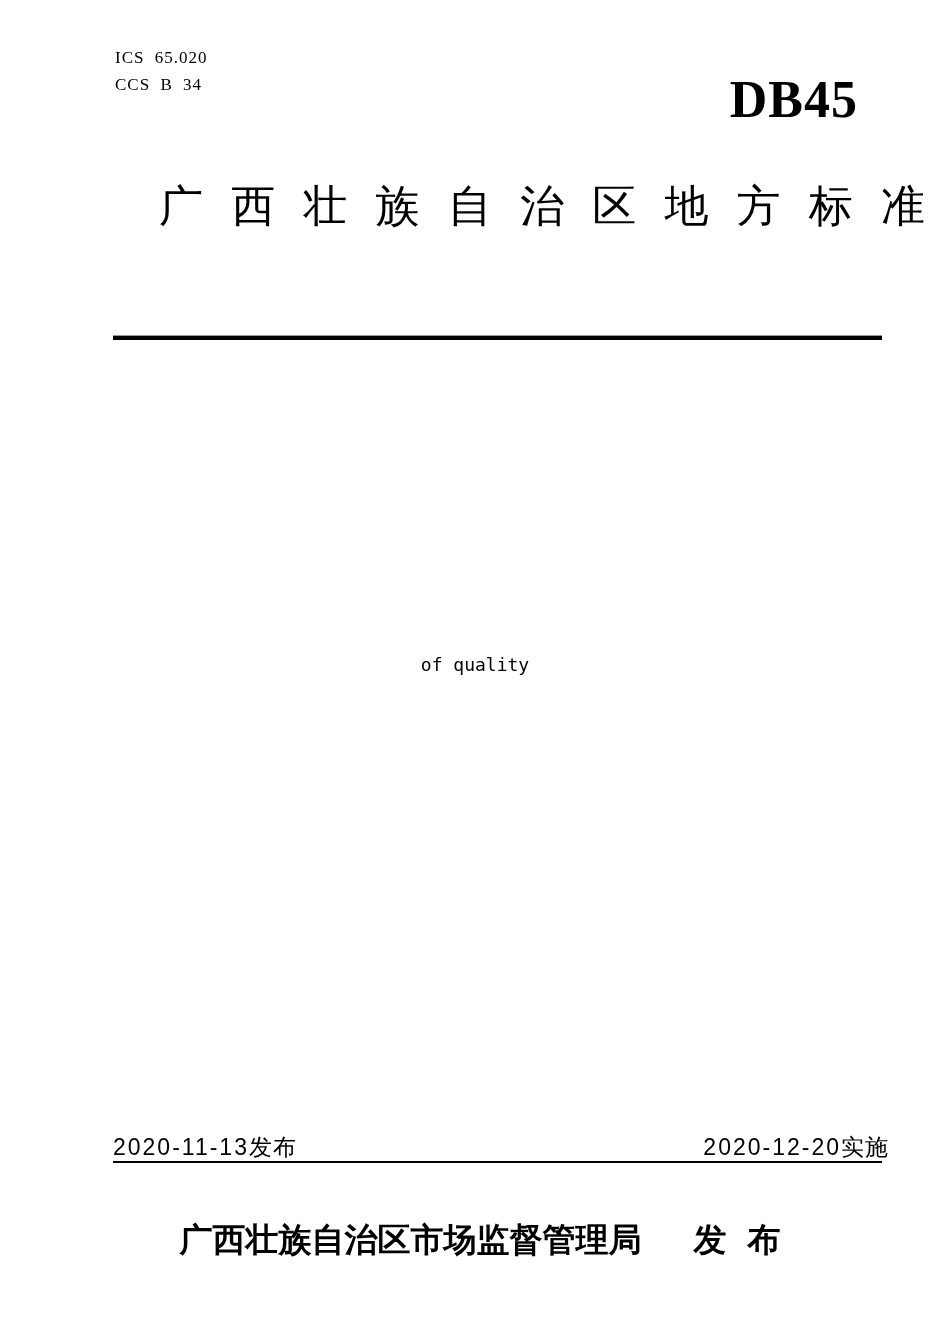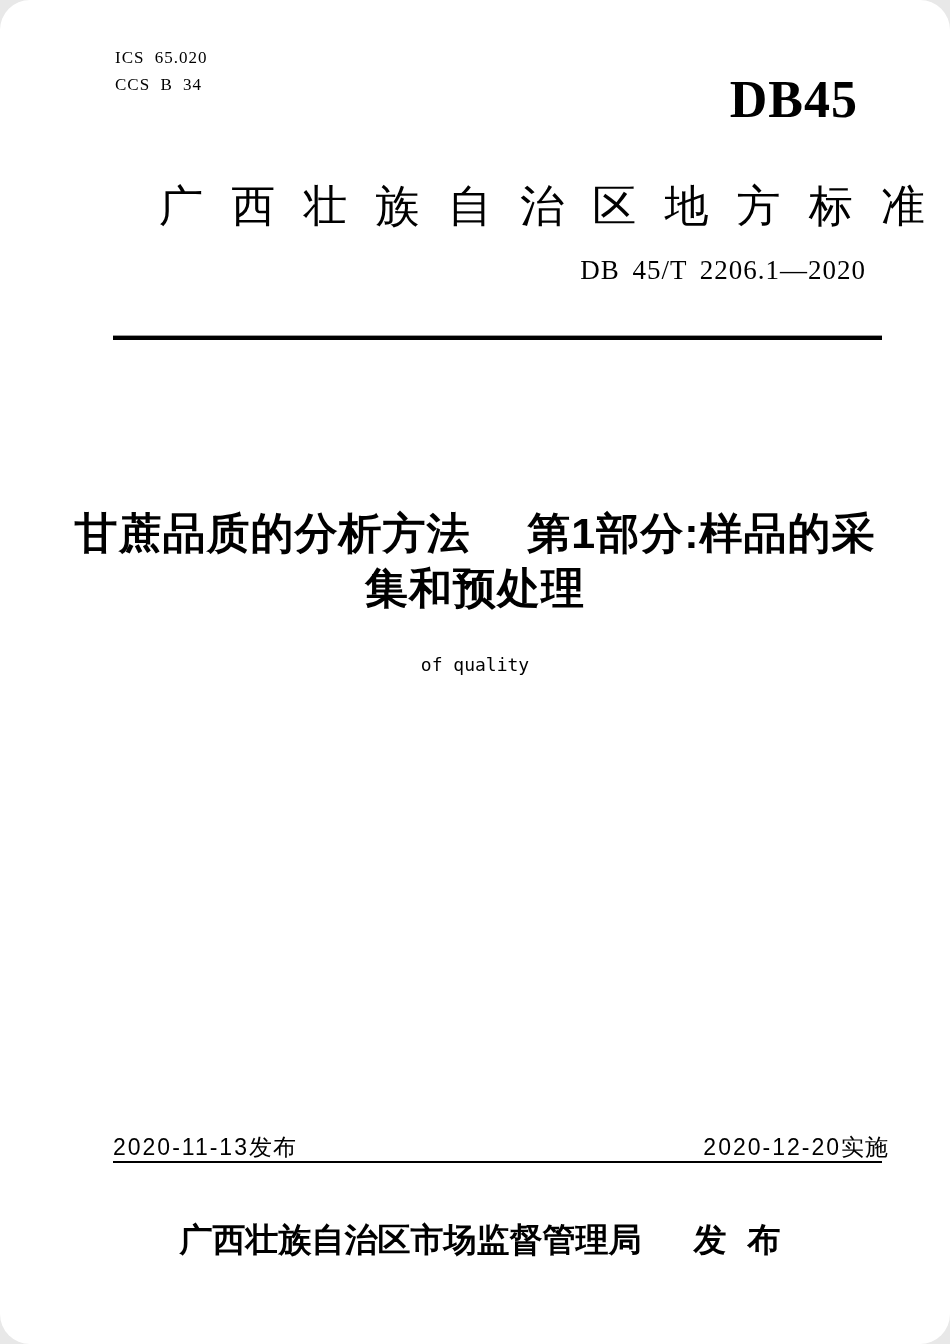--- a/index.html
+++ b/index.html
@@ -6,21 +6,20 @@
   html, body { background: #e8e8e8; }
   .page {
     position: relative;
     width: 950px;
     height: 1344px;
     margin: 0 auto;
     background: #ffffff;
     color: #000000;
     overflow: hidden;
     font-family: "Liberation Sans", sans-serif;
-    border-radius: 30px;
   }
 
   .ics-block {
     position: absolute;
     left: 115px;
     top: 44px;
     font-family: "Liberation Serif", serif;
     font-size: 17px;
     line-height: 27px;
     letter-spacing: 1px;
@@ -142,28 +141,23 @@
 
   <div class="ics-block">
     <div>ICS 65.020</div>
     <div>CCS B 34</div>
   </div>
 
   <div class="db-logo">DB45</div>
 
   <div class="cn-standard">广 西 壮 族 自 治 区 地 方 标 准</div>
 
-  <div class="std-number">DB 45/T 2206.1—2020</div>
 
   <div class="rule-top"></div>
 
-  <div class="title-cn">
-    <div>甘蔗品质的分析方法　 第1部分:样品的采</div>
-    <div>集和预处理</div>
-  </div>
 
   <div class="title-en">
     <div>of quality</div>
   </div>
 
   <div class="dates-row">
     <div class="date-cell">
       <span class="date-value">2020-11-13</span>
       <span class="date-label">发布</span>
     </div>

